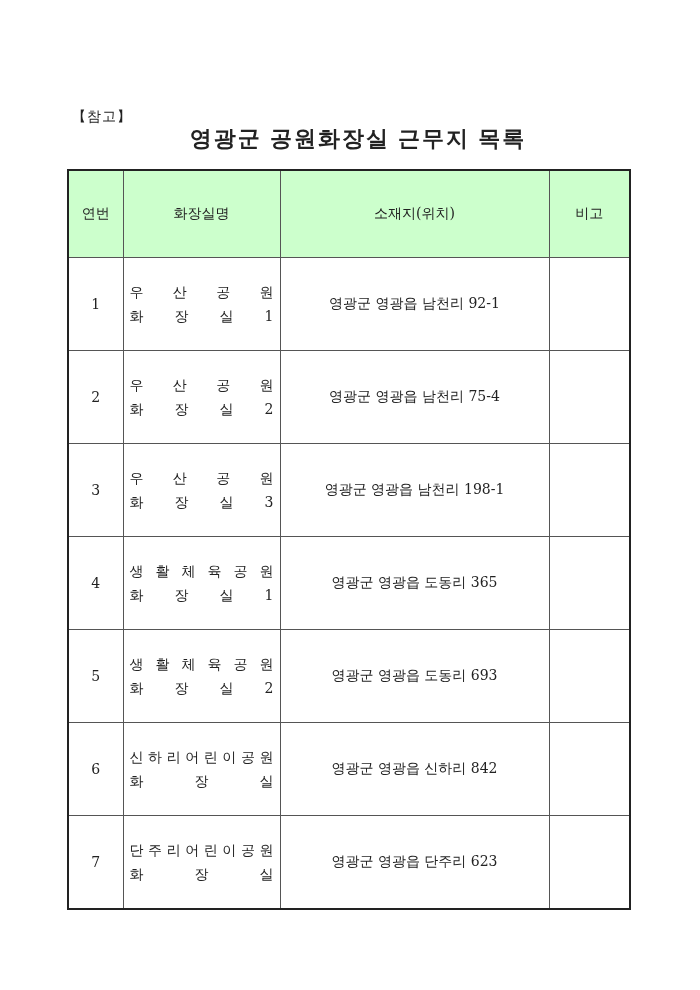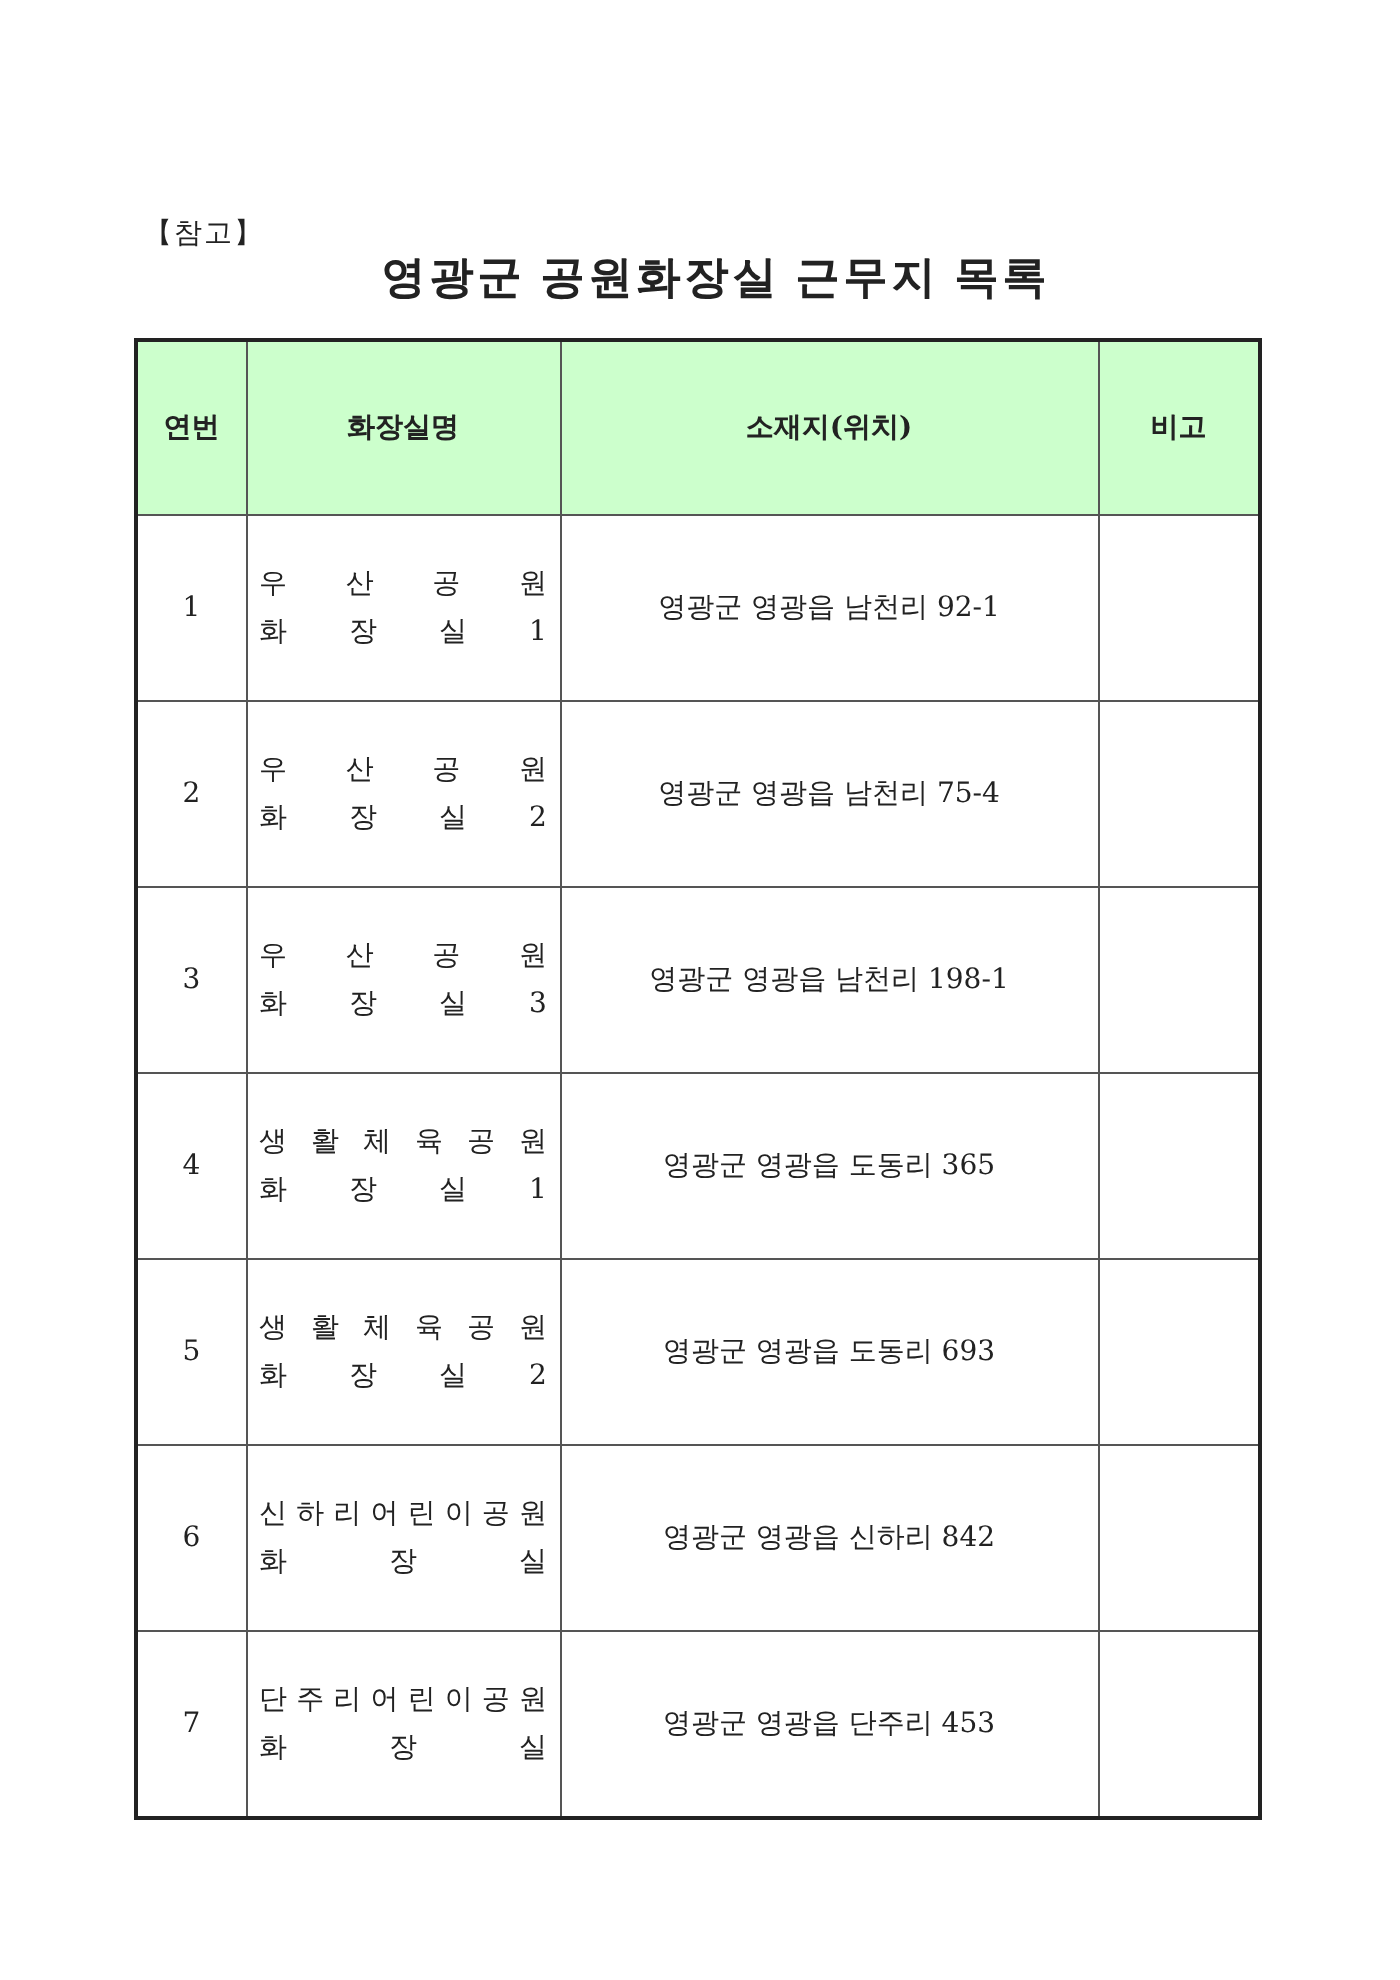--- a/index.html
+++ b/index.html
@@ -1,25 +1,25 @@
 <!DOCTYPE html>
 <html><head>
 <meta charset="utf-8">
 <style>
   html, body { margin:0; padding:0; background:#ffffff; }
   body { width:700px; height:990px; position:relative; overflow:hidden;
          font-family:"DejaVu Serif","Liberation Serif",serif; color:#222; }
   .ref-label { position:absolute; left:72px; top:108px; font-size:14px; letter-spacing:1px; }
   .title { position:absolute; left:0; width:700px; top:124px; text-align:center;
-           font-family:Liberation Serif, serif; font-weight:bold;
+           font-family:Liberation Sans, sans-serif; font-weight:bold;
            font-size:22px; letter-spacing:2px; padding-left:16px; box-sizing:border-box; }
   table.list { position:absolute; left:67px; top:169px; width:562px; border-collapse:collapse;
                border:2px solid #222; table-layout:fixed; }
   table.list th, table.list td { border:1px solid #555; padding:0; font-size:14px; }
-  table.list th { background:#ccffcc; height:86px; font-weight:bold; font-size:14px; }
+  table.list th { background:#ccffcc; height:86px; font-weight:normal; font-size:14px; }
   table.list td { height:92px; vertical-align:middle; }
   .c-no { text-align:center; }
   .c-loc { text-align:center; font-size:14px;margin-top:28px; }
   .name-cell { padding:0 6px !important; }
   .name-line { display:flex; justify-content:space-between; line-height:24px; font-size:14px; }
 </style>
 </head>
 <body>
 
 <div class="ref-label">【참고】</div>
@@ -174,17 +174,17 @@
             <span>이</span>
             <span>공</span>
             <span>원</span>
           </div>
           <div class="name-line">
             <span>화</span>
             <span>장</span>
             <span>실</span>
           </div>
         </td>
-        <td class="c-loc">영광군 영광읍 단주리 453</td>
+        <td class="c-loc">영광군 영광읍 단주리 623</td>
         <td class="c-note"></td>
       </tr>
     </tbody>
 </table>
 
 </body></html>

